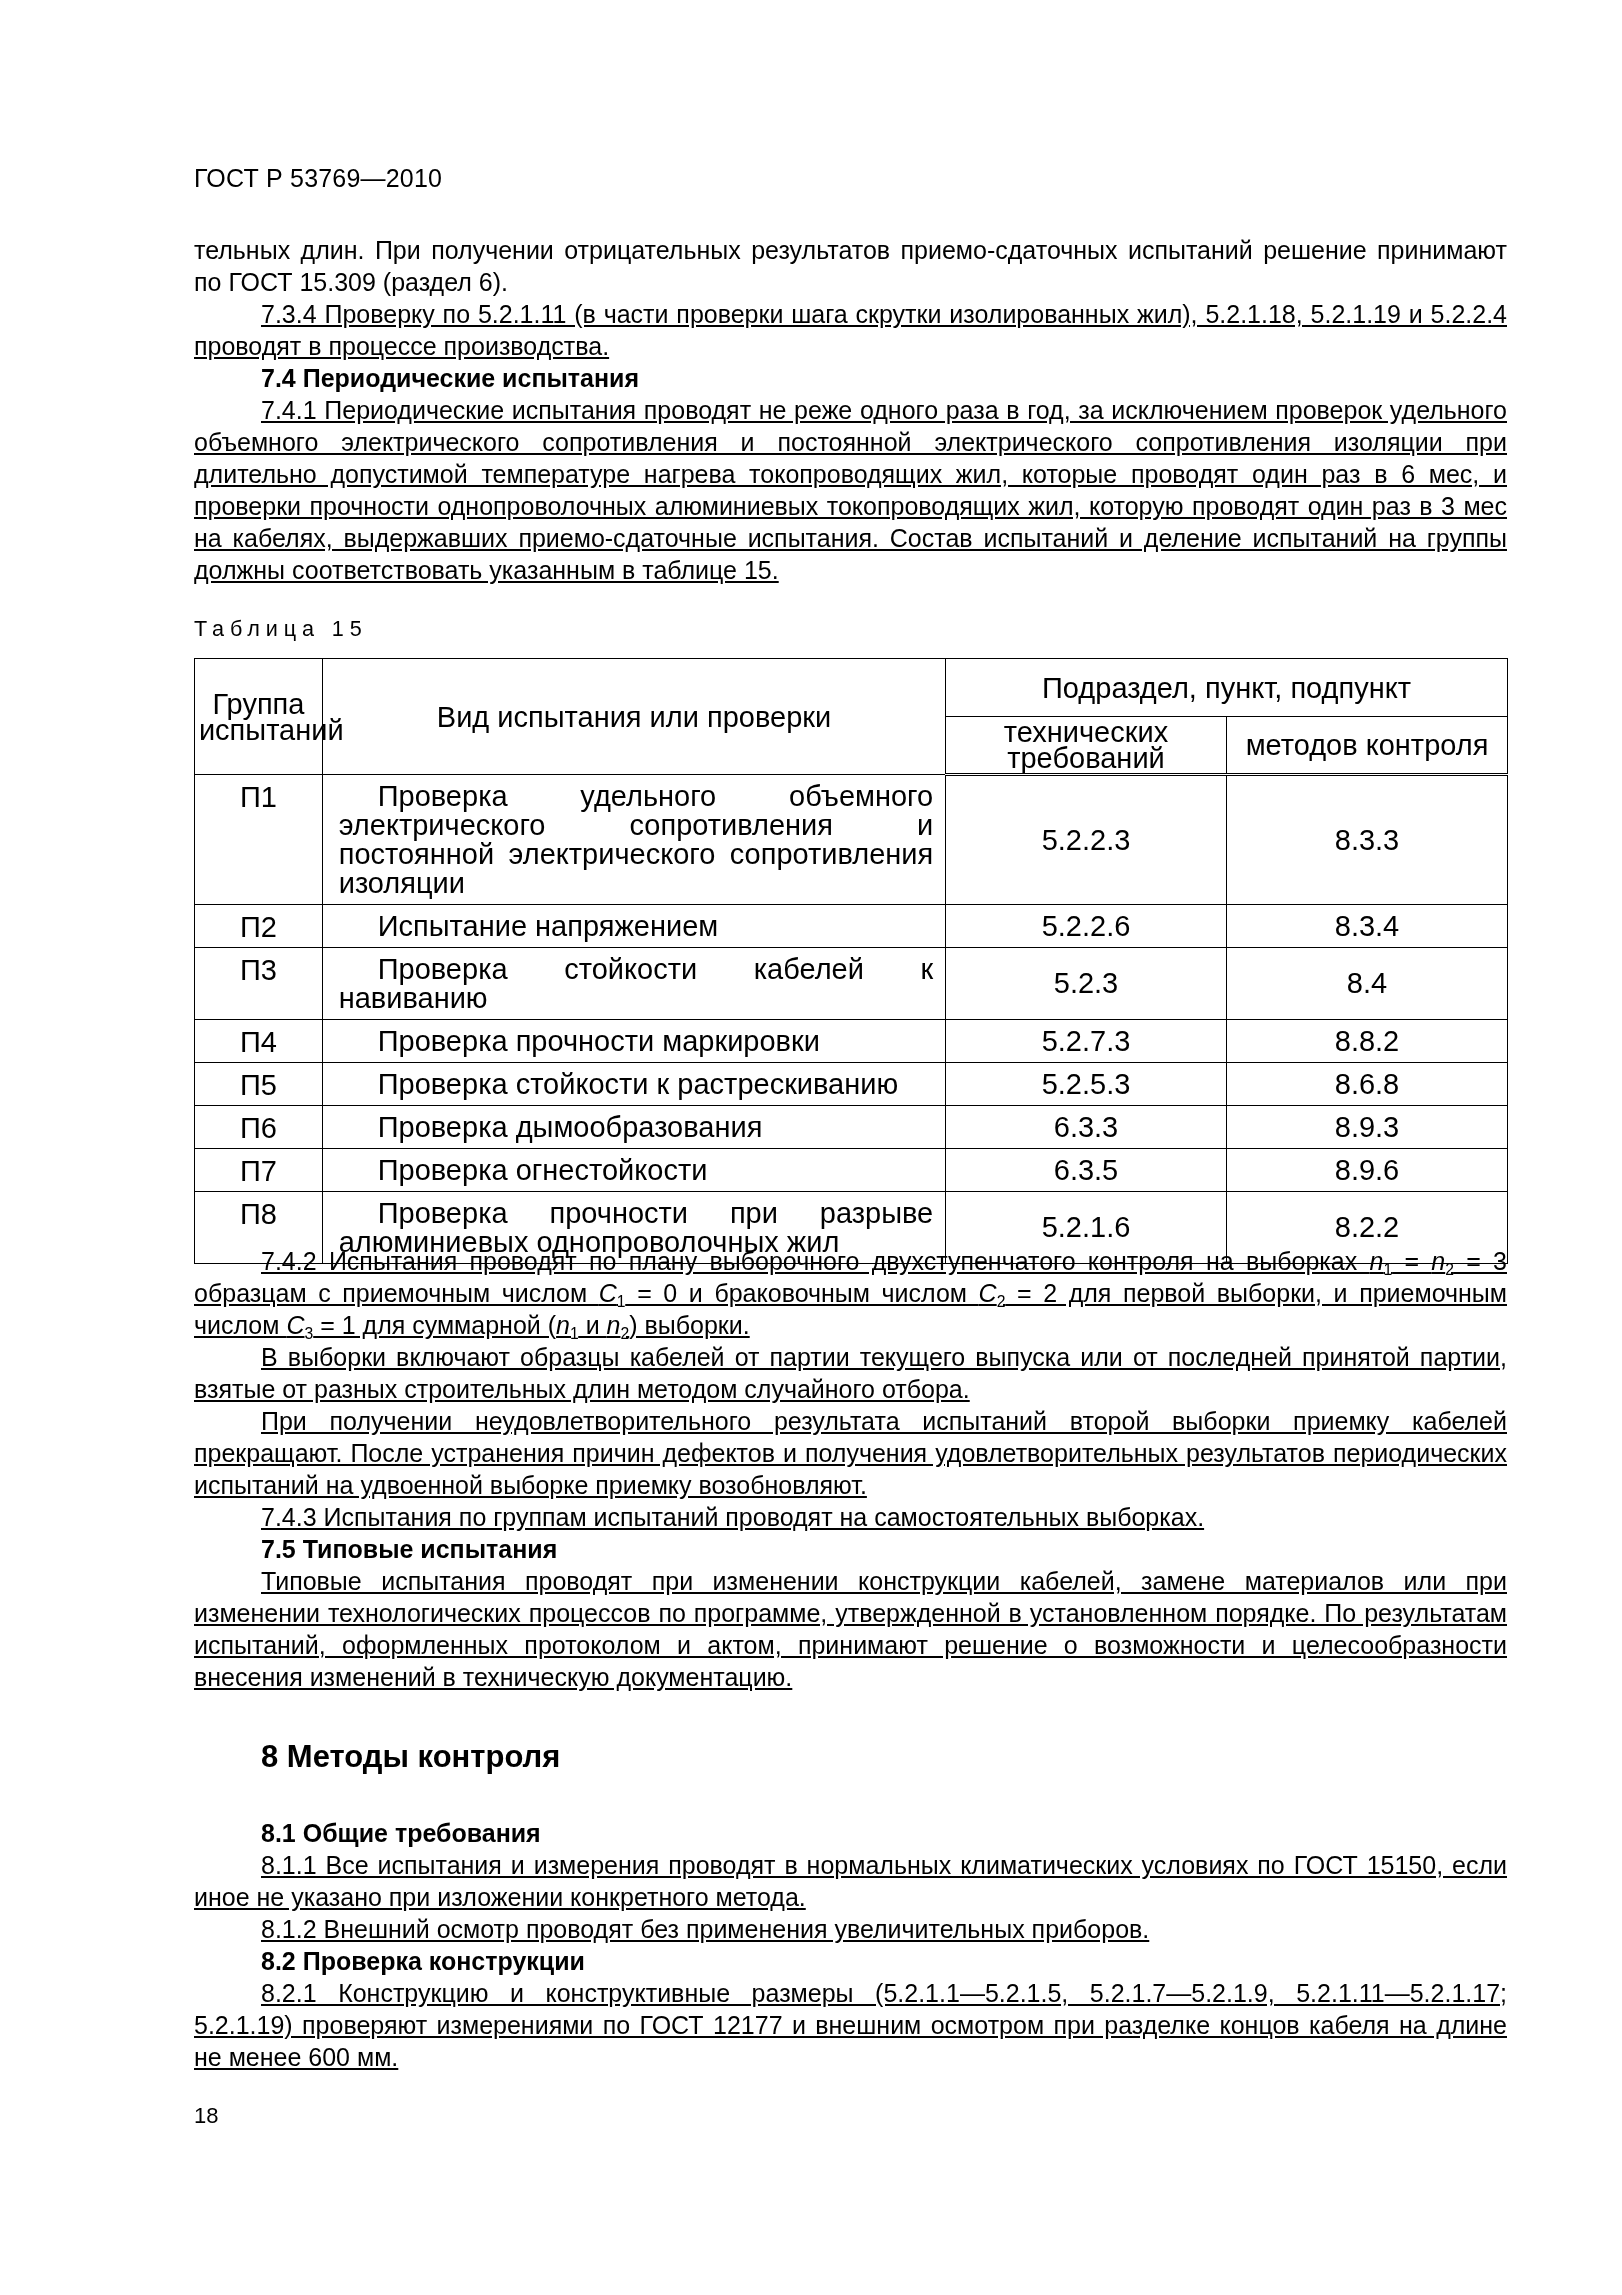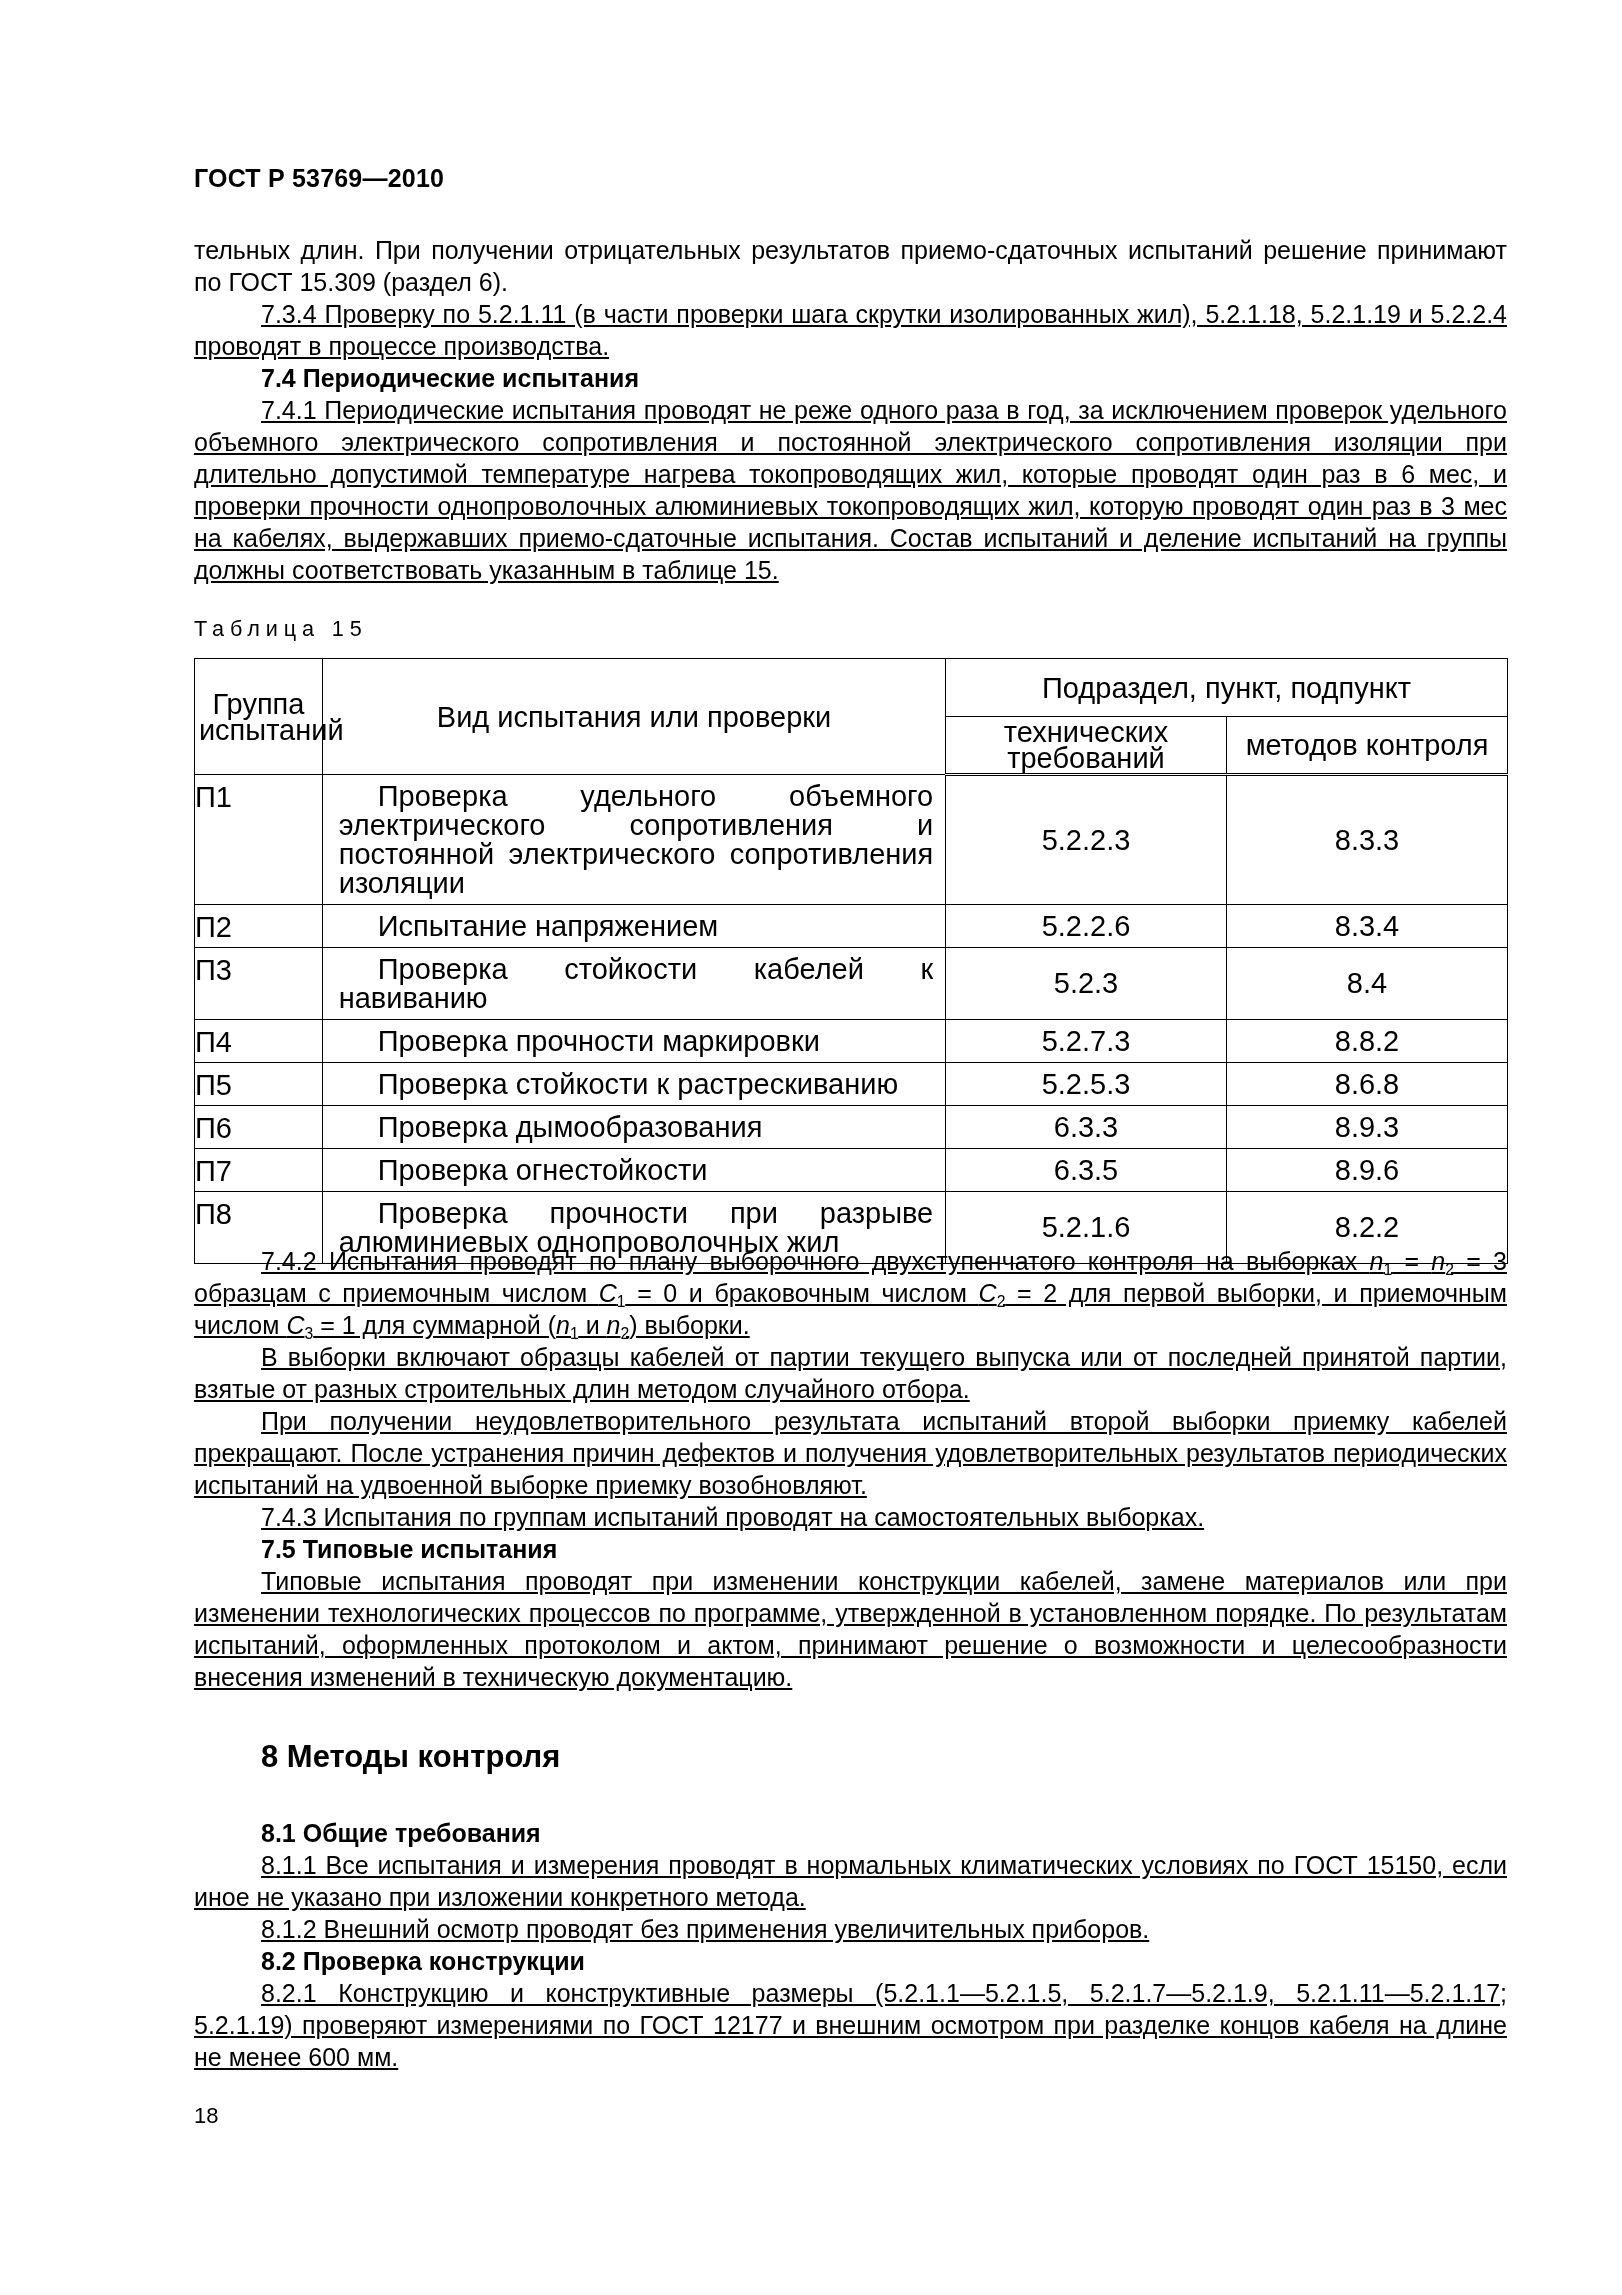--- a/index.html
+++ b/index.html
@@ -1,33 +1,33 @@
 <!DOCTYPE html>
 <html style="font-size:10.5px"><head>
 <meta charset="utf-8">
 <style>
   html, body { margin: 0; padding: 0; background: #ffffff; }
   body { width: 1623px; height: 2295px; position: relative; overflow: hidden;
          font-family: "Liberation Sans", sans-serif; color: #000; }
   .page { position: absolute; left: 0; top: 0; width: 1623px; height: 2295px; background: #fff; }
   .content { position: absolute; left: 194px; width: 1313px; }
-  .doc-header { position: absolute; left: 194px; top: 164px; font-size: 25px; font-weight: bold; letter-spacing: 0.2px; }
+  .doc-header { position: absolute; left: 194px; top: 164px; font-size: 25px; font-weight: normal; letter-spacing: 0.2px; }
   .p { font-size: 25px; line-height: 32px; text-align: justify; text-align-last: left; margin: 0; }
   .p.ind { text-indent: 67px; text-decoration: underline; }
   .h2 { font-size: 25px; line-height: 32px; font-weight: bold; margin: 0; padding-left: 67px; }
   .h1 { font-size: 31px; line-height: 39px; font-weight: bold; margin: 0; padding-left: 67px; }
   .block1 { top: 234px; }
   .tbl-label { position: absolute; left: 194px; top: 616px; font-size: 21.6px; letter-spacing: 5.9px; }
   table.t15 { position: absolute; left: 194px; top: 658px; width: 1313px; border-collapse: collapse; table-layout: fixed;
               font-size: 29px; }
   table.t15 td, table.t15 th { border: 1.3px solid #000; padding: 0; font-weight: normal; }
   table.t15 th { text-align: center; vertical-align: middle; line-height: 26px; }
   table.t15 thead tr:last-child th { border-bottom: 3.9px double #000; }
   table.t15 td { line-height: 29px; }
-  td.grp { vertical-align: top; padding-top: 7.9px !important; }
+  td.grp { text-align: center; vertical-align: top; padding-top: 7.9px !important; }
   td.desc { vertical-align: top; padding: 6.5px 11.8px 6.5px 15.7px !important; text-indent: 39px; text-align: justify; text-align-last: left; }
   td.num { text-align: center; vertical-align: middle; }
   .block2 { top: 1245px; }
   .block3 { top: 1737px; }
   .sp-after-h1 { height: 41px; }
   .page-num { position: absolute; left: 194px; top: 2103px; font-size: 22px; }
   sub { font-size: 15.7px; vertical-align: -5.2px; line-height: 0; }
   i { font-style: italic; }
 </style>
 </head>

